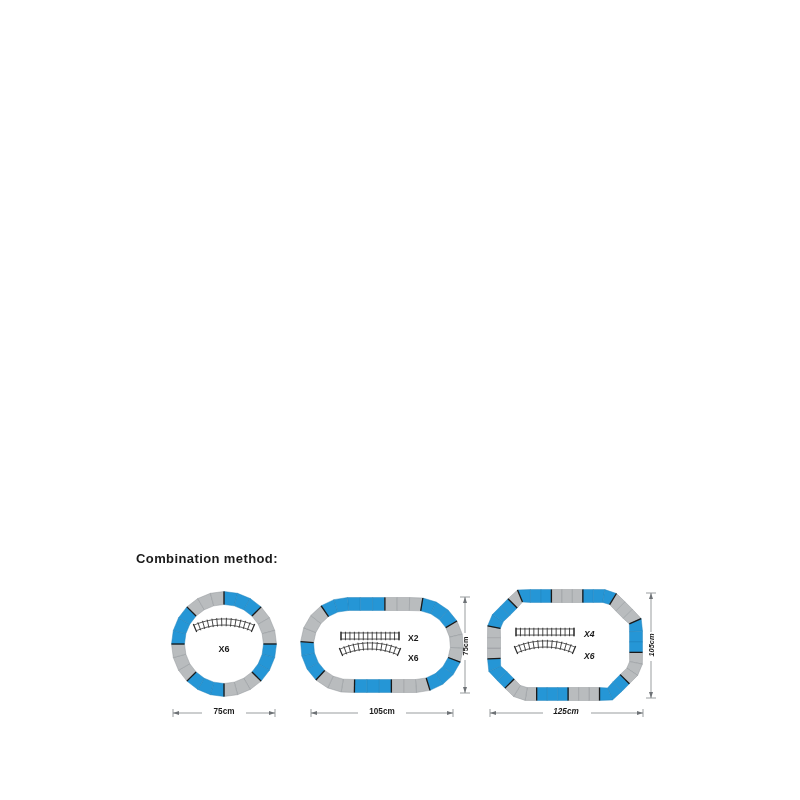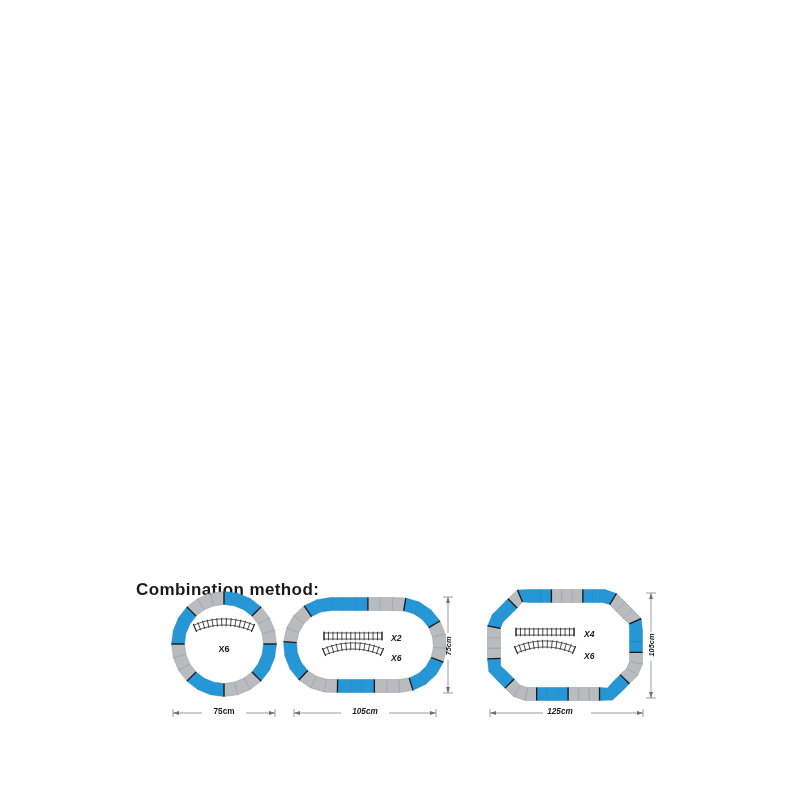--- a/index.html
+++ b/index.html
@@ -19,43 +19,43 @@
   #page-root {
     position: absolute;
     inset: 0;
     background: #ffffff;
   }
 
   
   .section-title {
     position: absolute;
     left: 136px;
-    top: 580px;
-    font-size: 17px;
+    top: 551px;
+    font-size: 13px;
     font-weight: bold;
     letter-spacing: 0.4px;
     color: #1a1a1a;
     white-space: nowrap;
   }
 
   
   .figures {
     position: absolute;
     left: 0;
     top: 588px;
     width: 800px;
     height: 135px;
   }
 
   .figure {
     position: absolute;
     top: 0;
   }
   .figure.fig-1 { left: 168px; width: 120px;  height: 135px; }
-  .figure.fig-2 { left: 291px; width: 170px;  height: 135px; font-style: italic; }
+  .figure.fig-2 { left: 308px; width: 170px;  height: 135px; }
   .figure.fig-3 { left: 488px; width: 172px;  height: 135px; font-style: italic; }
 
   .figure svg { display: block; overflow: visible; }
 
   
   .dim-h {
     position: absolute;
     font-size: 8.2px;
     font-weight: bold;
     color: #1a1a1a;
@@ -388,18 +388,18 @@
 
         <g stroke="#6e7276" stroke-width="0.7">
           <line x1="158" y1="5" x2="168" y2="5"></line>
           <line x1="158" y1="110" x2="168" y2="110"></line>
           <line x1="163" y1="5" x2="163" y2="44"></line>
           <line x1="163" y1="73" x2="163" y2="110"></line>
           <polygon points="163,5 161,11 165,11" fill="#6e7276" stroke="none"></polygon>
           <polygon points="163,110 161,104 165,104" fill="#6e7276" stroke="none"></polygon>
         </g>
       </svg>
-      <div class="dim-h" style="left:72px; top:119px;">125cm</div>
+      <div class="dim-h" style="left:78px; top:119px;">125cm</div>
       <div class="dim-v" style="left:163px; top:57px;">105cm</div>
     </div>
 
   </div>
 </div>
 
 </body></html>

